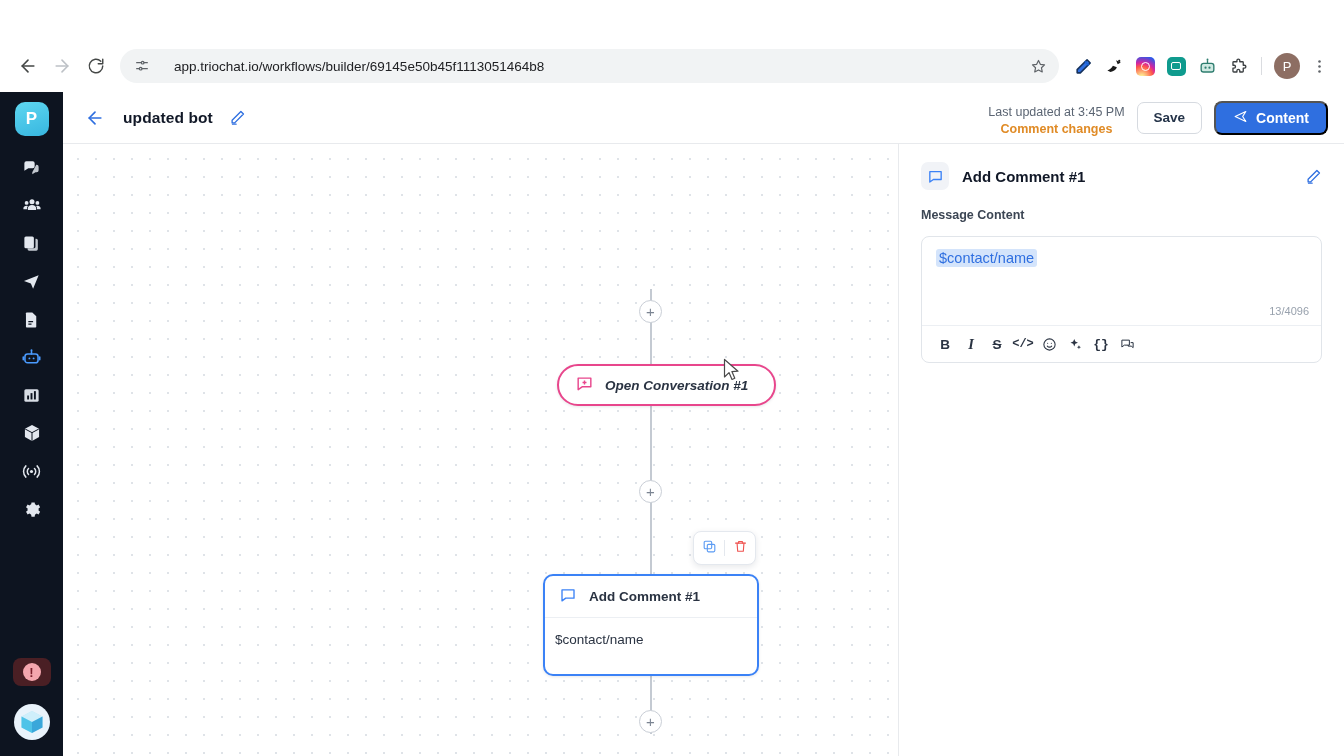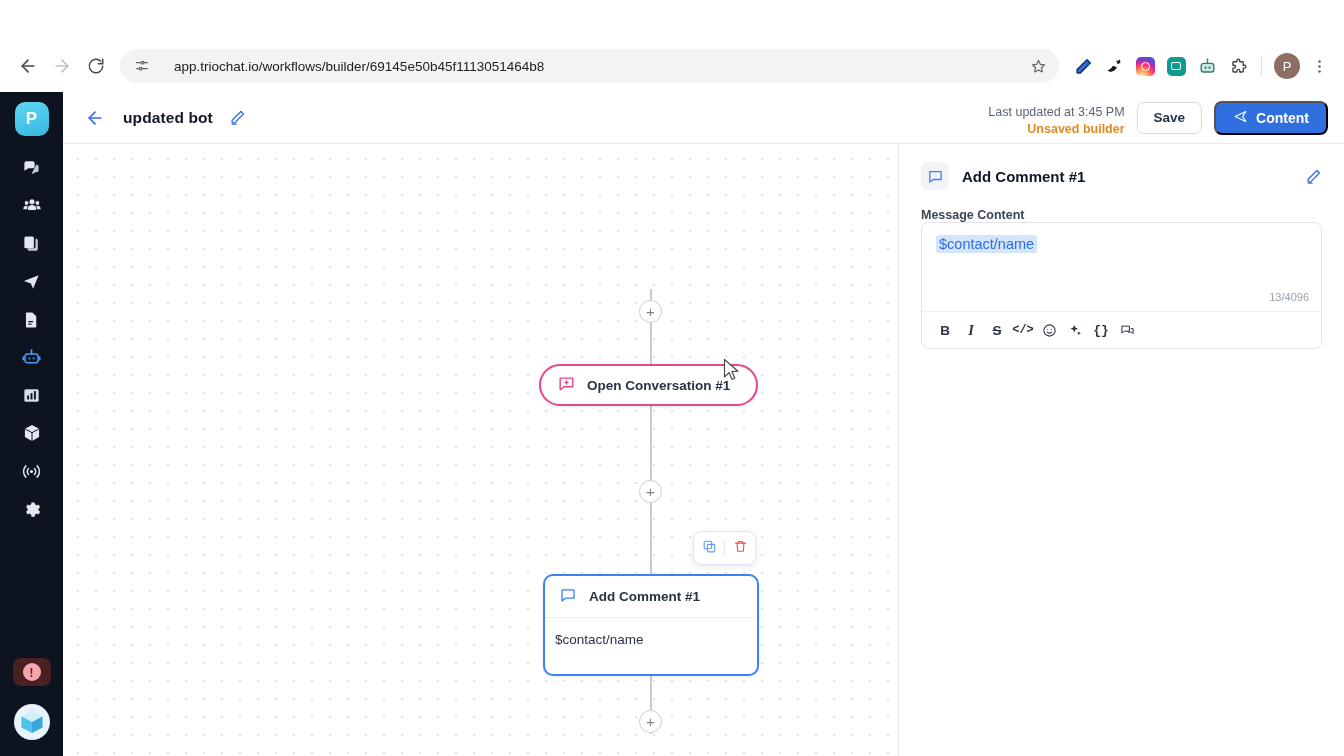--- a/index.html
+++ b/index.html
@@ -144,21 +144,21 @@
     background: #fff;
     border-bottom: 1px solid #e8eaed;
     display: flex; align-items: center;
     padding: 0 16px 0 22px;
     flex: none;
   }
   .hdr-back { color:#2f6fe0; display:flex; align-items:center; margin-right:18px; }
   .hdr-title { font-size: 15.5px; font-weight: 700; color:#111827; letter-spacing:.1px;}
   .hdr-pencil { margin-left: 16px; color:#2f6fe0; display:flex; align-items:center;}
   .hdr-right { margin-left:auto; display:flex; align-items:center; gap:12px; }
-  .upd-block { text-align:right; line-height:1.35;margin-top:7px; }
+  .upd-block { text-align:center; line-height:1.35;margin-top:7px; }
   .upd-line { font-size: 12.5px; color:#5b6573; }
   .unsaved-line { font-size: 12.5px; color:#e08b26; font-weight:700; }
   .btn-save {
     height: 32px; padding: 0 16px;
     border: 1px solid #d6dae0; border-radius: 7px;
     background:#fff; color:#253449; font-size:13.5px; font-weight:700;
     display:flex; align-items:center;
   }
   .btn-publish {
     height: 34px; padding: 0 17px;
@@ -188,23 +188,23 @@
     color:#7b8492; font-size:15px; line-height:1;
     z-index:3;
   }
 
   .node {
     position:absolute; background:#fff;
     box-shadow: 0 1px 3px rgba(20,30,50,.10);
     z-index:2;
   }
   .node-open {
-    left:476px; top:220px; width:219px; height:42px;
+    left:494px; top:220px; width:219px; height:42px;
     border:2px solid #e8468c; border-radius:21px;
-    display:flex; align-items:center; padding-left:16px; gap:11px;
+    display:flex; align-items:center; padding-left:16px; gap:11px;font-style:italic;
   }
   .node-open .label { font-size:13.5px; font-weight:700; color:#2a3342; }
 
   .node-comment {
     left:480px; top:430px; width:216px; height:102px;
     border:2px solid #3b82f6; border-radius:10px;
     display:flex; flex-direction:column;
   }
   .nc-head {
     height:42px; display:flex; align-items:center; gap:12px;
@@ -238,21 +238,21 @@
     display:flex; align-items:center; justify-content:center; flex:none;
   }
   .rp-title { font-size:15px; font-weight:700; color:#111827; }
   .rp-edit { margin-left:auto; color:#2f6fe0; display:flex; }
   .rp-desc {
     margin-top:12px; font-size:13px; color:#5b6573; line-height:1.5;
     padding-bottom:18px;
     border-bottom:1px solid #eceff3;
   }
   .rp-section { padding:18px 22px 0 22px; }
-  .rp-label { font-size:12.5px; font-weight:700; color:#3c4654; margin-bottom:0; }
+  .rp-label { font-size:12.5px; font-weight:700; color:#3c4654; margin-bottom:14px; }
   .editor {
     border:1px solid #e1e5ea; border-radius:8px; background:#fff;
     overflow:hidden;
   }
   .editor-area { padding:12px 14px 6px 14px; min-height:62px; position:relative; }
   .token {
     display:inline-block; background:#d4e4fb; color:#2f6fe0;
     font-size:14.5px; padding:1px 3px; border-radius:3px;
   }
   .counter { text-align:right; font-size:11px; color:#98a1ad; padding:6px 12px 8px 0; }
@@ -488,21 +488,21 @@
       <span class="hdr-pencil">
         <svg width="17" height="17" viewBox="0 0 24 24" fill="none" stroke="currentColor" stroke-width="1.9" stroke-linecap="round" stroke-linejoin="round">
             <path d="M16.8 3.6l3.6 3.6L8 19.6H4.4v-3.6z"></path>
             <path d="M5 21.4h5"></path>
           </svg>
       </span>
 
       <div class="hdr-right">
         <div class="upd-block">
           <div class="upd-line">Last updated at 3:45 PM</div>
-          <div class="unsaved-line">Unsaved builder</div>
+          <div class="unsaved-line">Comment changes</div>
         </div>
         <button class="btn-save">Save</button>
         <button class="btn-publish">
           <span>
             <svg width="15" height="15" viewBox="0 0 24 24" fill="none" stroke="#fff" stroke-width="1.9" stroke-linejoin="round">
                 <path d="M3.5 12L20.5 4l-5 8 5 8z"></path>
               </svg>
           </span>
           <span>Content</span>
         </button>

